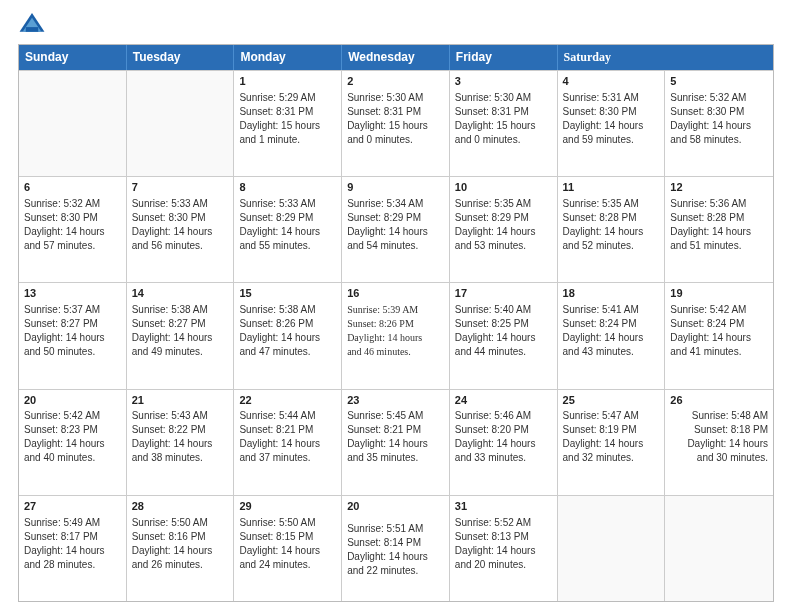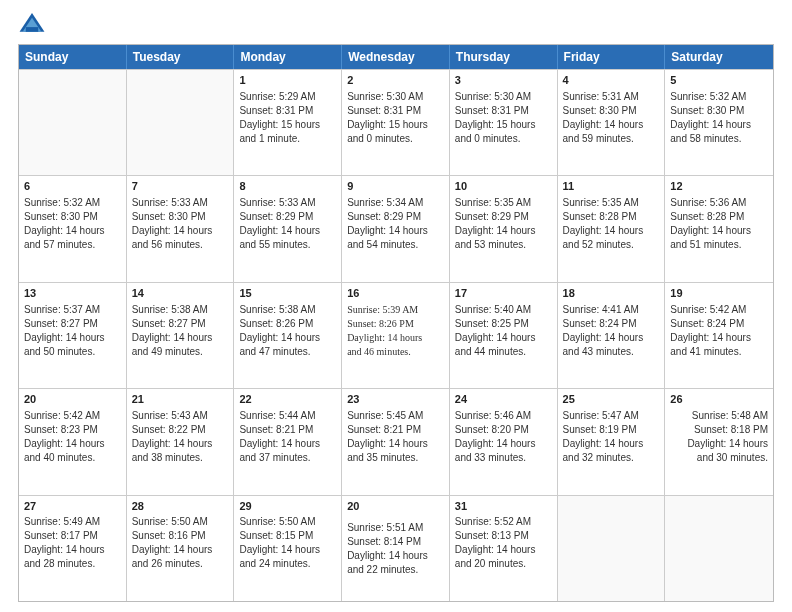--- a/index.html
+++ b/index.html
@@ -72,21 +72,21 @@
       background: #2a6db5;
     }
     .cal-header-cell {
       color: #fff;
       font-size: 12px;
       font-weight: bold;
       padding: 5px 6px;
       text-align: left;
       border-right: 1px solid #4a8dd0;
     }
-    .cal-header-cell:last-child { border-right: none; }
+    .cal-header-cell:last-child { border-right: none; font-family: Liberation Serif, serif; }
     .cal-body {
       flex: 1;
       display: flex;
       flex-direction: column;
     }
     .cal-row {
       display: grid;
       grid-template-columns: repeat(7, 1fr);
       flex: 1;
       border-top: 1px solid #ccc;
@@ -135,21 +135,20 @@
       <div class="subtitle"></div>
     </div>
   </div>
 
   <div class="calendar">
     <div class="cal-header-row">
     <div class="cal-header-cell">Sunday</div>
         <div class="cal-header-cell">Tuesday</div>
         <div class="cal-header-cell">Monday</div>
         <div class="cal-header-cell">Wednesday</div>
-        <div class="cal-header-cell">Thursday</div>
         <div class="cal-header-cell">Friday</div>
         <div class="cal-header-cell">Saturday</div>
       </div>
     <div class="cal-body">
     <div class="cal-row">
           <div class="cal-cell empty"></div>
           <div class="cal-cell empty"></div>
           <div class="cal-cell">
             <div class="day-num">1</div>
             <div class="cell-info" style="white-space: pre-line;">Sunrise: 5:29 AM
@@ -268,21 +267,21 @@
           </div>
           <div class="cal-cell">
             <div class="day-num">17</div>
             <div class="cell-info" style="white-space: pre-line;">Sunrise: 5:40 AM
 Sunset: 8:25 PM
 Daylight: 14 hours
 and 44 minutes.</div>
           </div>
           <div class="cal-cell">
             <div class="day-num">18</div>
-            <div class="cell-info" style="white-space: pre-line;">Sunrise: 4:41 AM
+            <div class="cell-info" style="white-space: pre-line;">Sunrise: 5:41 AM
 Sunset: 8:24 PM
 Daylight: 14 hours
 and 43 minutes.</div>
           </div>
           <div class="cal-cell">
             <div class="day-num">19</div>
             <div class="cell-info" style="white-space: pre-line;">Sunrise: 5:42 AM
 Sunset: 8:24 PM
 Daylight: 14 hours
 and 41 minutes.</div>

